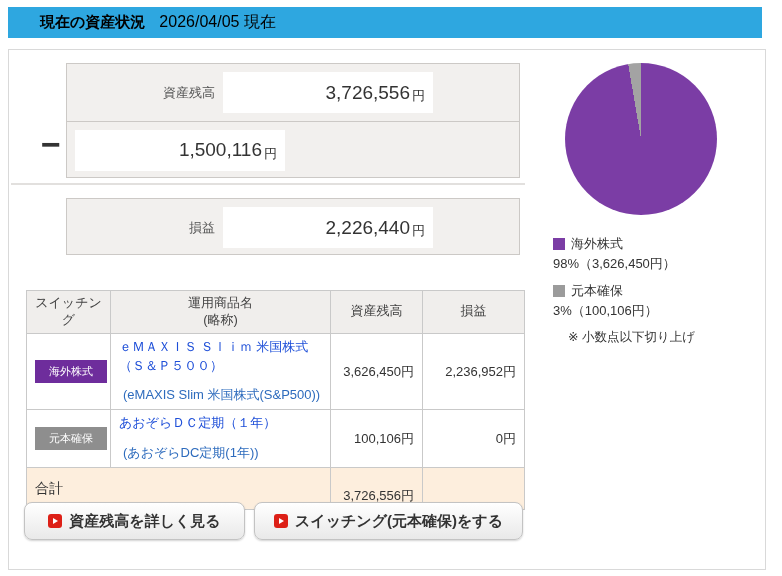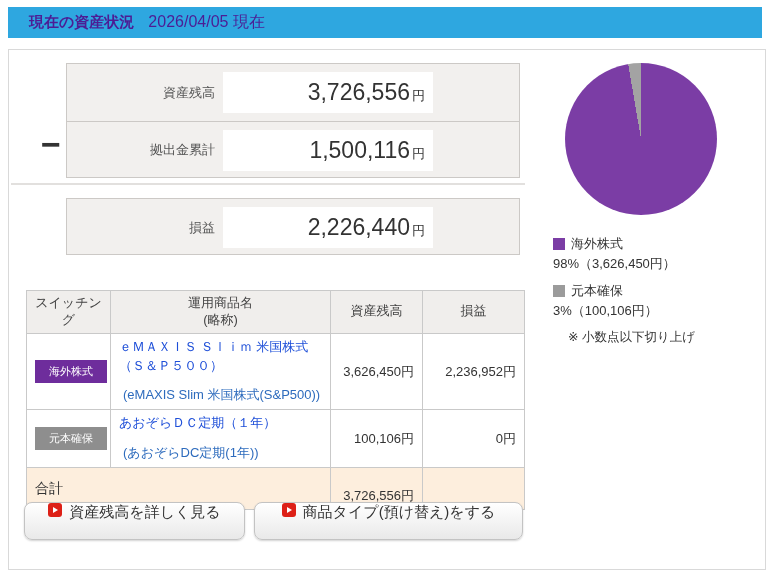--- a/index.html
+++ b/index.html
@@ -5,21 +5,21 @@
   html,body{margin:0;padding:0;}
   body{
     width:782px;height:576px;position:relative;background:#ffffff;
     font-family:"Liberation Sans","DejaVu Sans",sans-serif;color:#333;
     overflow:hidden;
   }
   
   .header-bar{
     position:absolute;left:8px;top:7px;width:754px;height:31px;
     background:#2ea7e0;display:flex;align-items:center;box-sizing:border-box;
-    padding-left:21px;color:#4c1d95;
+    padding-left:32px;color:#000000;
   }
   .header-bar .title{font-size:15px;font-weight:bold;}
   .header-bar .date{font-size:16px;margin-left:14px;}
 
   
   .content-box{
     position:absolute;left:8px;top:49px;width:756px;height:519px;
     border:1px solid #d9d9d9;background:#fff;box-sizing:content-box;
   }
 
@@ -31,21 +31,21 @@
   .sum-box.top{top:13px;height:115px;}
   .sum-box.profit{top:148px;height:57px;}
   .sum-row{height:57px;display:flex;align-items:center;box-sizing:border-box;}
   .sum-row + .sum-row{border-top:1px solid #ccc9c6;}
   .sum-label{width:148px;text-align:right;font-size:13px;color:#555;flex:none;}
   .value-box{
     margin-left:8px;width:210px;height:41px;background:#fff;flex:none;
     display:flex;align-items:center;justify-content:flex-end;
     padding-right:8px;box-sizing:border-box;
   }
-  .value-num{font-size:23px;color:#333;}
+  .value-num{font-size:19px;color:#333;}
   .value-unit{font-size:13px;color:#333;margin-left:2px;padding-top:7px;}
 
   .minus-op{
     position:absolute;left:22px;top:74px;width:40px;height:40px;
     font-size:34px;font-weight:bold;color:#333;text-align:center;line-height:40px;
   }
   .divider{
     position:absolute;left:2px;top:133px;width:514px;height:2px;background:#e2e0de;
   }
 
@@ -83,22 +83,22 @@
   .name-link{color:#1d4ed8;text-decoration:none;display:block;line-height:1.45;}
   .name-sub{color:#2d6bbd;text-decoration:none;display:block;line-height:1.45;padding-left:4px;margin-top:11px;}
   tr.row-total td{background:#fdeedd;height:30px;}
   td.cell-total-label{font-size:14px;color:#333;padding-left:10px;}
 
   
   .btn{
     position:absolute;top:452px;height:38px;border:1px solid #c3c3c3;border-radius:8px;
     background:linear-gradient(#ffffff,#f3f3f3 55%,#e9e9e9);
     box-shadow:0 1px 2px rgba(0,0,0,0.18);
-    display:flex;justify-content:center;cursor:pointer;
-    font-size:15px;font-weight:normal;color:#333;box-sizing:border-box;
+    display:flex;align-items:center;justify-content:center;cursor:pointer;
+    font-size:15px;font-weight:bold;color:#333;box-sizing:border-box;
   }
   .btn-1{left:15px;width:221px;}
   .btn-2{left:245px;width:269px;}
   .play-icon{
     width:14px;height:14px;background:#dd2017;border-radius:3px;flex:none;
     margin-right:7px;position:relative;
   }
   .play-icon::after{
     content:"";position:absolute;left:5px;top:3.5px;
     border-left:5px solid #fff;border-top:3.5px solid transparent;border-bottom:3.5px solid transparent;
@@ -116,21 +116,20 @@
 
   <div class="sum-box top">
     <div class="sum-row">
       <span class="sum-label">資産残高</span>
       <span class="value-box">
         <span class="value-num">3,726,556</span>
         <span class="value-unit">円</span>
       </span>
     </div>
     <div class="sum-row">
-      <span class="sum-label">拠出金累計</span>
       <span class="value-box">
         <span class="value-num">1,500,116</span>
         <span class="value-unit">円</span>
       </span>
     </div>
   </div>
 
   <div class="minus-op">−</div>
   <div class="divider"></div>
 
@@ -213,16 +212,16 @@
       </tbody>
     </table>
   </div>
 
   <div class="btn btn-1">
     <span class="play-icon"></span>
     <span>資産残高を詳しく見る</span>
   </div>
   <div class="btn btn-2">
     <span class="play-icon"></span>
-    <span>商品タイプ(預け替え)をする</span>
+    <span>スイッチング(元本確保)をする</span>
   </div>
 
 </div>
 
 </body></html>

